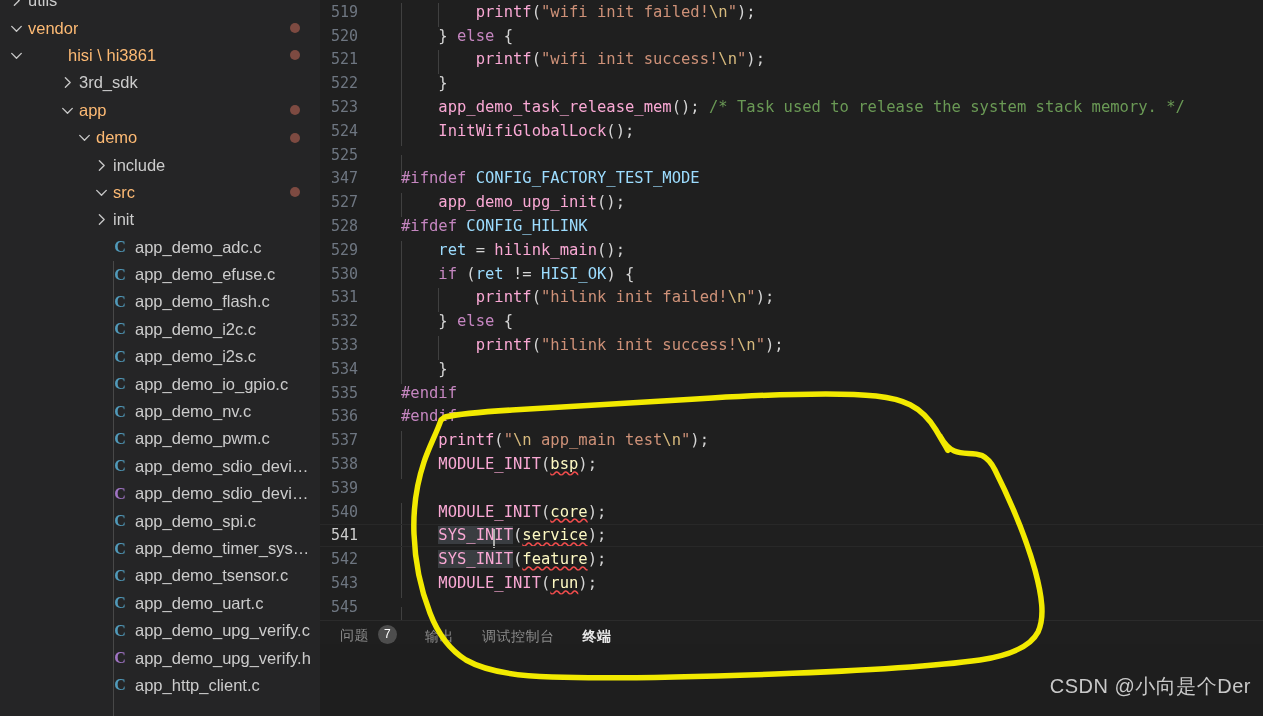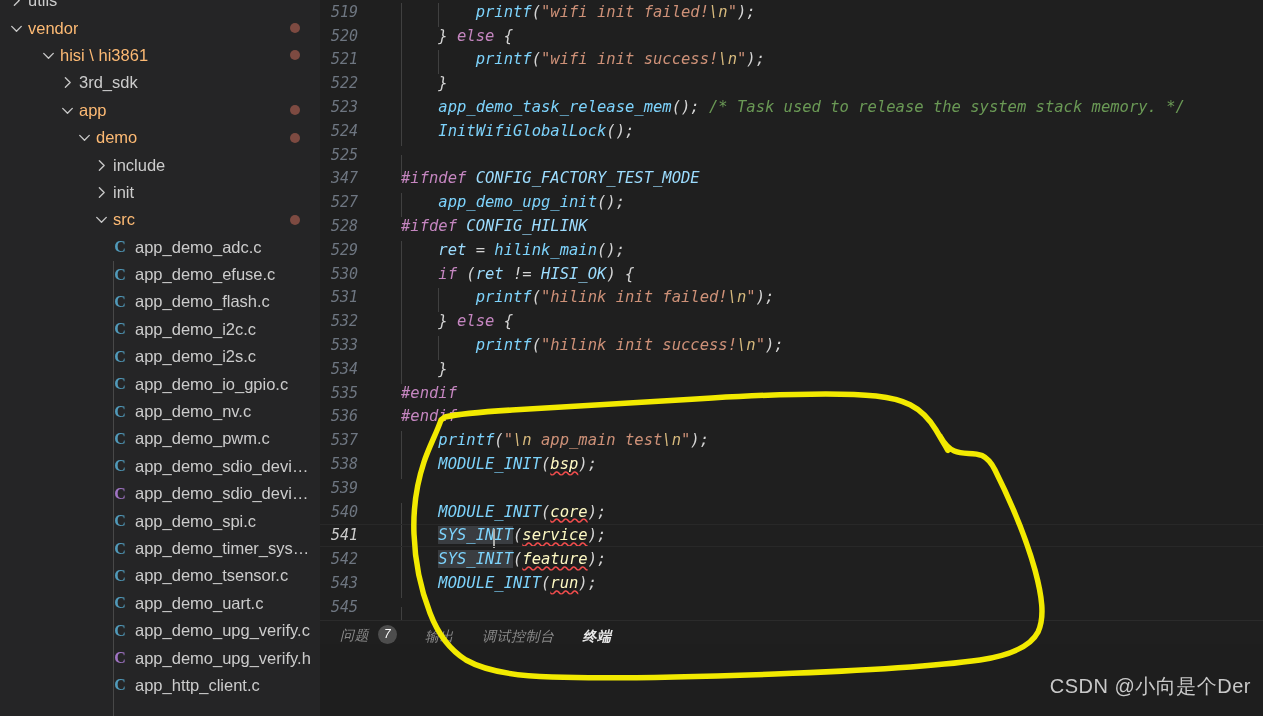--- a/index.html
+++ b/index.html
@@ -56,21 +56,21 @@
   }
   .guide {
     position: absolute; top: 0; bottom: 0;
     width: 1px; background: #484848;
   }
 
   
   #editor {
     flex: 1 1 auto; height: 644px;
     background: #1f1f1f;
-    position: relative; overflow: hidden; font-style: italic;
+    position: relative; overflow: hidden;
   }
   #code-area {
     position: absolute; left: 0; top: 0; right: 0;
     height: 692px; overflow: hidden;
   }
   .cline {
     position: relative;
     height: 23.8px;
     display: flex;
     align-items: center;
@@ -94,21 +94,21 @@
   .cline.active .lnum { color: #cccccc; }
   .ctext { position: relative; padding-left: 24px; }
   .igd {
     position: absolute; top: 0; height: 23.8px; width: 1px;
     background: #404040;
   }
   
   .t-def   { color: #fef9c3; }
   .t-pre   { color: #c586c0; }
   .t-macro { color: #9cdcfe; }
-  .t-fn    { color: #7dd3fc; }
+  .t-fn    { color: #f9a8d4; }
   .t-str   { color: #ce9178; }
   .t-esc   { color: #d7ba7d; }
   .t-kw    { color: #c586c0; }
   .t-cmt   { color: #6a9955; }
   .t-var   { color: #9cdcfe; text-align: right; }
   .t-punc  { color: #d4d4d4; }
   .occ { background: #3a3d41; }
   .sq {
     text-decoration: underline wavy #f14c4c;
     text-decoration-skip-ink: none;
@@ -180,21 +180,21 @@
         </div>
         <div class="row" style="padding-left: 8px;">
           <span class="twisty">
             <svg viewBox="0 0 16 16">
               <path d="M3.5 6 L8 10.5 L12.5 6" fill="none" stroke="currentColor" stroke-width="1.3" stroke-linecap="round" stroke-linejoin="round"></path>
             </svg>
           </span>
           <span class="label mod">vendor</span>
           <span class="dot"></span>
         </div>
-        <div class="row" style="padding-left: 40px;">
+        <div class="row" style="padding-left: 8px; gap: 40px;">
           <span class="twisty">
             <svg viewBox="0 0 16 16">
               <path d="M3.5 6 L8 10.5 L12.5 6" fill="none" stroke="currentColor" stroke-width="1.3" stroke-linecap="round" stroke-linejoin="round"></path>
             </svg>
           </span>
           <span class="label mod">hisi \ hi3861</span>
           <span class="dot"></span>
         </div>
         <div class="row" style="padding-left: 59px;">
           <span class="twisty">
@@ -226,33 +226,33 @@
           <span class="twisty">
             <svg viewBox="0 0 16 16">
               <path d="M6 3.5 L10.5 8 L6 12.5" fill="none" stroke="currentColor" stroke-width="1.3" stroke-linecap="round" stroke-linejoin="round"></path>
             </svg>
           </span>
           <span class="label plain">include</span>
         </div>
         <div class="row" style="padding-left: 93px;">
           <span class="twisty">
             <svg viewBox="0 0 16 16">
+              <path d="M3.5 6 L8 10.5 L12.5 6" fill="none" stroke="currentColor" stroke-width="1.3" stroke-linecap="round" stroke-linejoin="round"></path>
+            </svg>
+          </span>
+          <span class="label mod">src</span>
+          <span class="dot"></span>
+        </div>
+        <div class="row" style="padding-left: 93px;">
+          <span class="twisty">
+            <svg viewBox="0 0 16 16">
               <path d="M6 3.5 L10.5 8 L6 12.5" fill="none" stroke="currentColor" stroke-width="1.3" stroke-linecap="round" stroke-linejoin="round"></path>
             </svg>
           </span>
           <span class="label plain">init</span>
-        </div>
-        <div class="row" style="padding-left: 93px;">
-          <span class="twisty">
-            <svg viewBox="0 0 16 16">
-              <path d="M3.5 6 L8 10.5 L12.5 6" fill="none" stroke="currentColor" stroke-width="1.3" stroke-linecap="round" stroke-linejoin="round"></path>
-            </svg>
-          </span>
-          <span class="label mod">src</span>
-          <span class="dot"></span>
         </div>
         <div class="row" style="padding-left: 110px;">
           <span class="ficon c-src">C</span>
           <span class="label plain">app_demo_adc.c</span>
         </div>
         <div class="row" style="padding-left: 110px;">
           <span class="ficon c-src">C</span>
           <span class="label plain">app_demo_efuse.c</span>
         </div>
         <div class="row" style="padding-left: 110px;">

